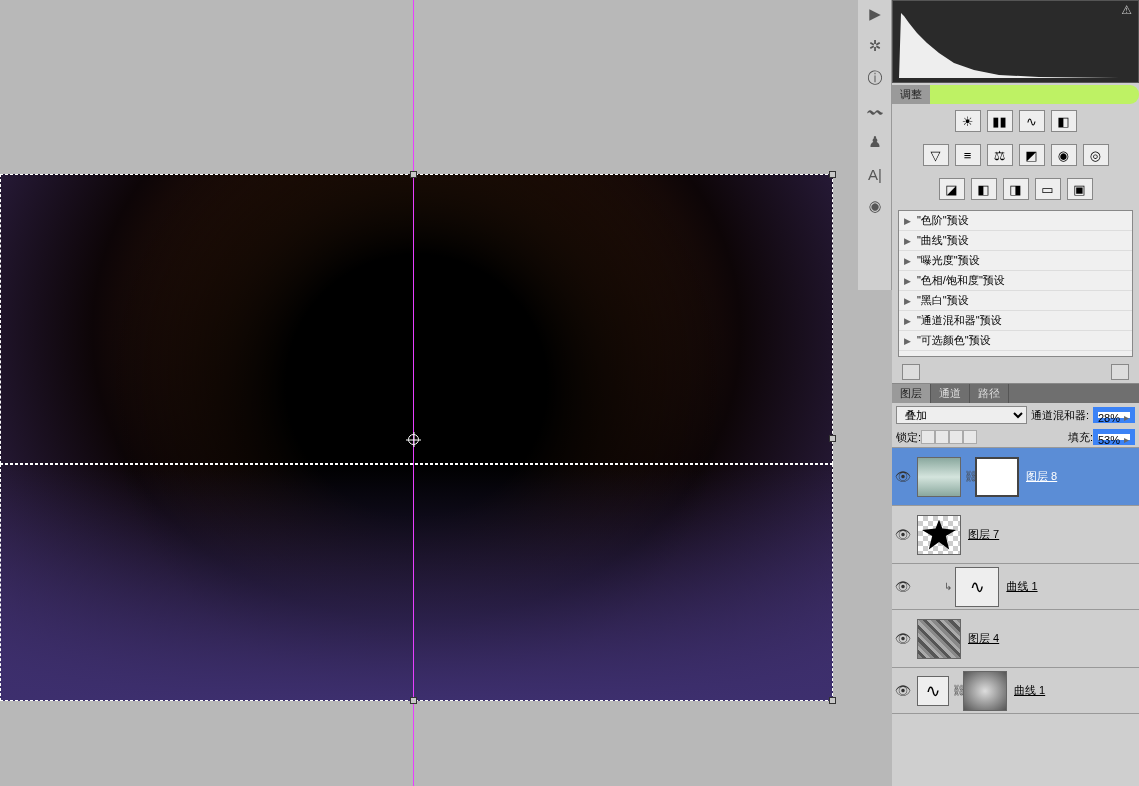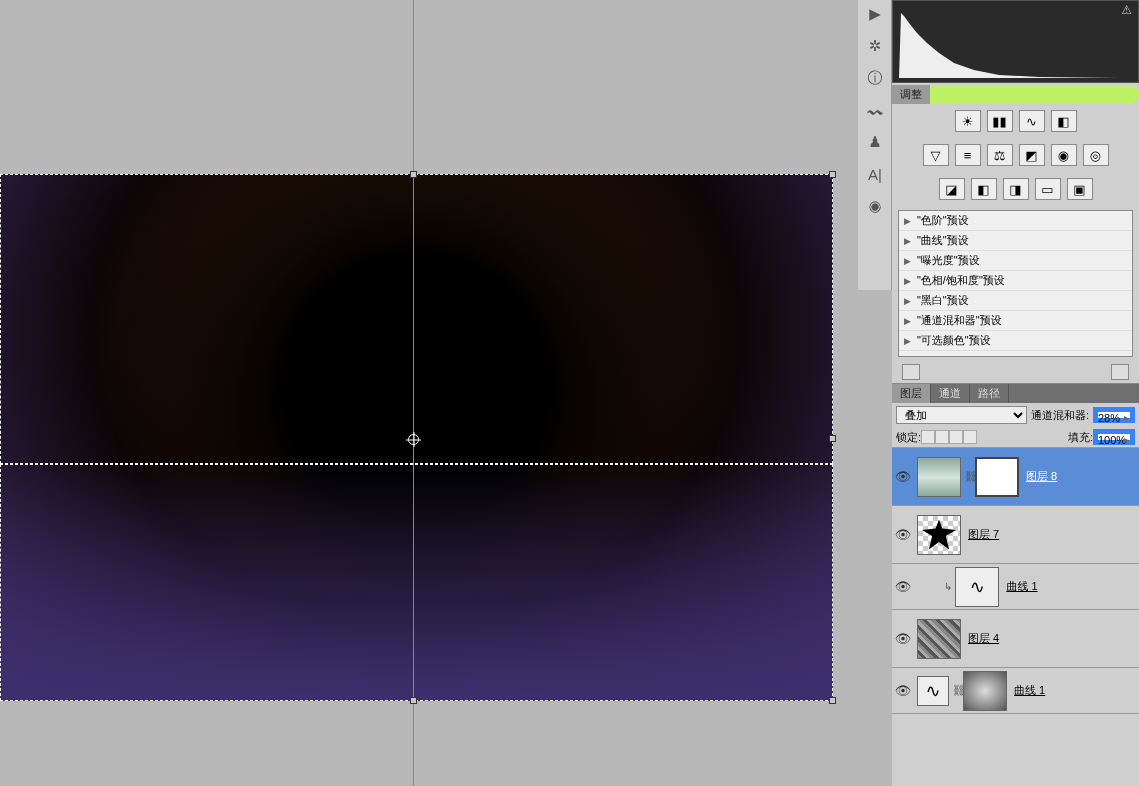--- a/index.html
+++ b/index.html
@@ -175,21 +175,21 @@
       <div class="op-field">28%</div>
     </div>
     <div class="lock-row">
       <span>锁定:</span>
       <div class="lock-ic"></div>
       <div class="lock-ic"></div>
       <div class="lock-ic"></div>
       <div class="lock-ic"></div>
       <span style="flex:1"></span>
       <span>填充:</span>
-      <div class="op-field">100%</div>
+      <div class="op-field">53%</div>
     </div>
 
     <div class="layer-list">
       <div class="layer-row sel">
         <div class="eye">👁</div>
         <div class="thumb tex"></div>
         <div class="link-ic">⛓</div>
         <div class="thumb mask"></div>
         <div class="lname">图层 8</div>
       </div>

